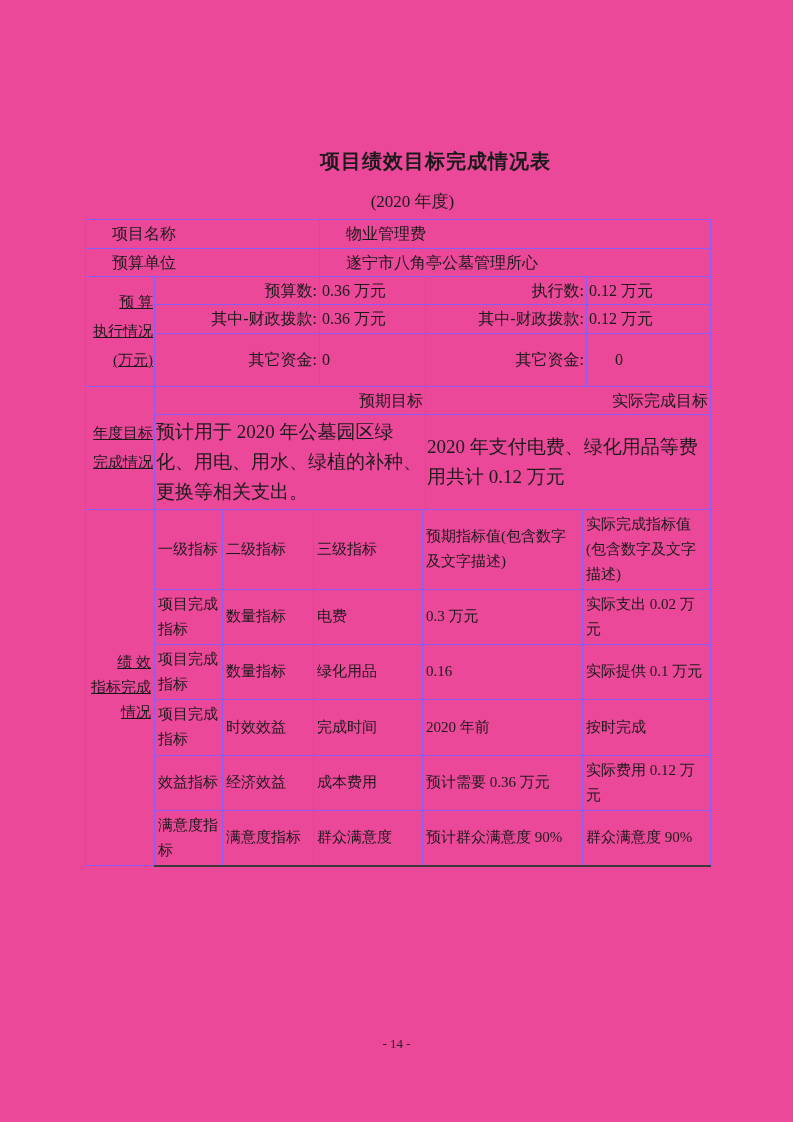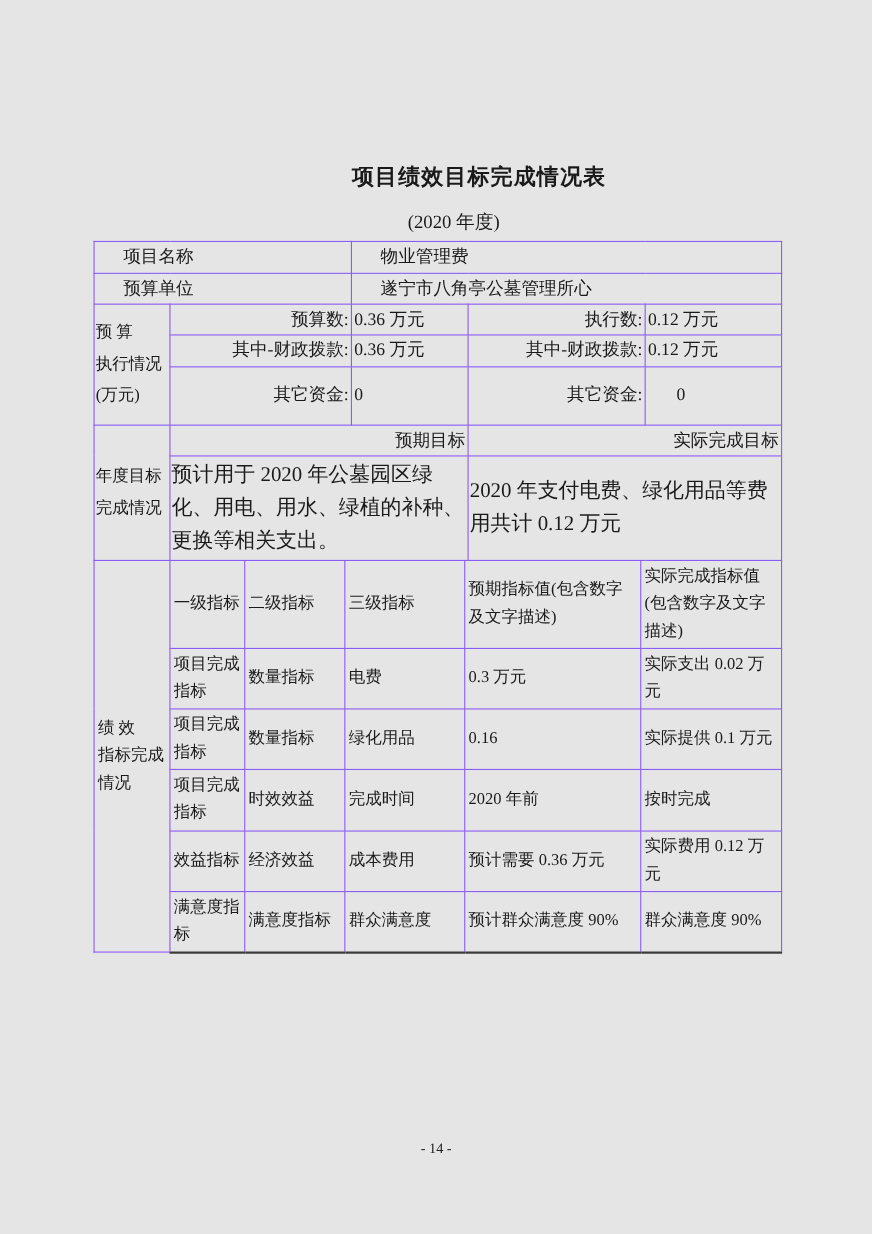--- a/index.html
+++ b/index.html
@@ -4,21 +4,21 @@
 <style>
   * { margin: 0; padding: 0; box-sizing: border-box; }
   html, body { background: #ffffff; }
   body {
     width: 793px; height: 1122px;
     position: relative;
     font-family: "Liberation Serif", "DejaVu Serif", serif;
     color: #1a1a1a;
     overflow: hidden;
   }
-  .page { position: absolute; inset: 0; background: #e5e5e5; }
+  .page { position: absolute; inset: 0; background: #ec4899; }
 
   .doc-title {
     margin-top: 148px;
     width: 625px; margin-left: 85px;
     padding-left: 76px;
     text-align: center;
     font-size: 20px; font-weight: bold;
     line-height: 27px;
     letter-spacing: 1px;
   }
@@ -46,25 +46,26 @@
     padding: 2px;
     word-break: break-all;
     overflow: hidden;
   }
   .t2 { margin-top: 0; }
   .t2 tr:first-child td { border-top: none; }
   .t2 td { font-size: 15px; line-height: 25px; padding: 2px 3px; }
   .t2 tr:last-child td { border-bottom: 2px solid #3a3a3a; }
 
   .sec-label {
-    text-align: left;
+    text-align: right;
     white-space: pre-line;
     line-height: 29px;
     font-size: 15px;
     padding: 0 1px;
+    text-decoration: underline;
   }
   .lab-indent { text-align: left; padding-left: 26px; }
   .budget-label { text-align: right; padding-left: 28px; }
   .budget-value { }
   .budget-value-left { text-align: left; padding-left: 28px; }
   .center { text-align: right; }
   .annual-text {
     text-align: left;
     font-size: 19px;
     line-height: 30px;

